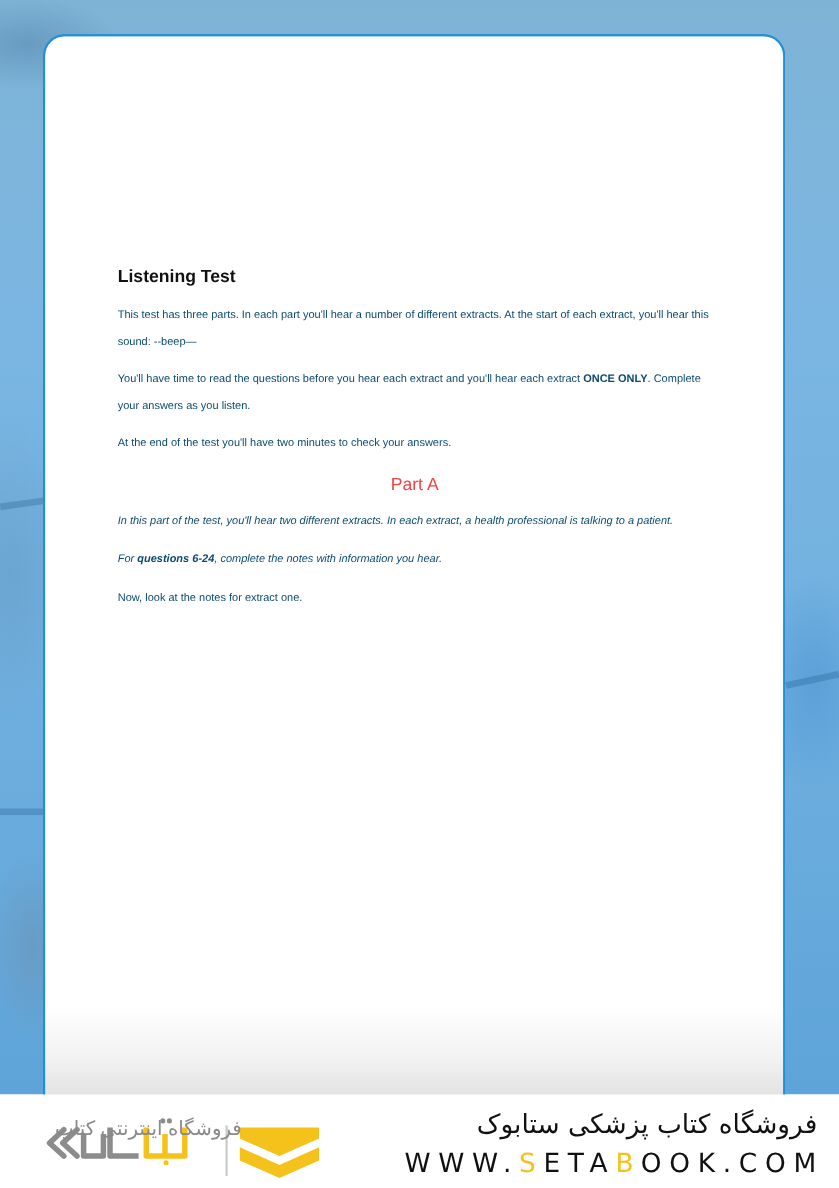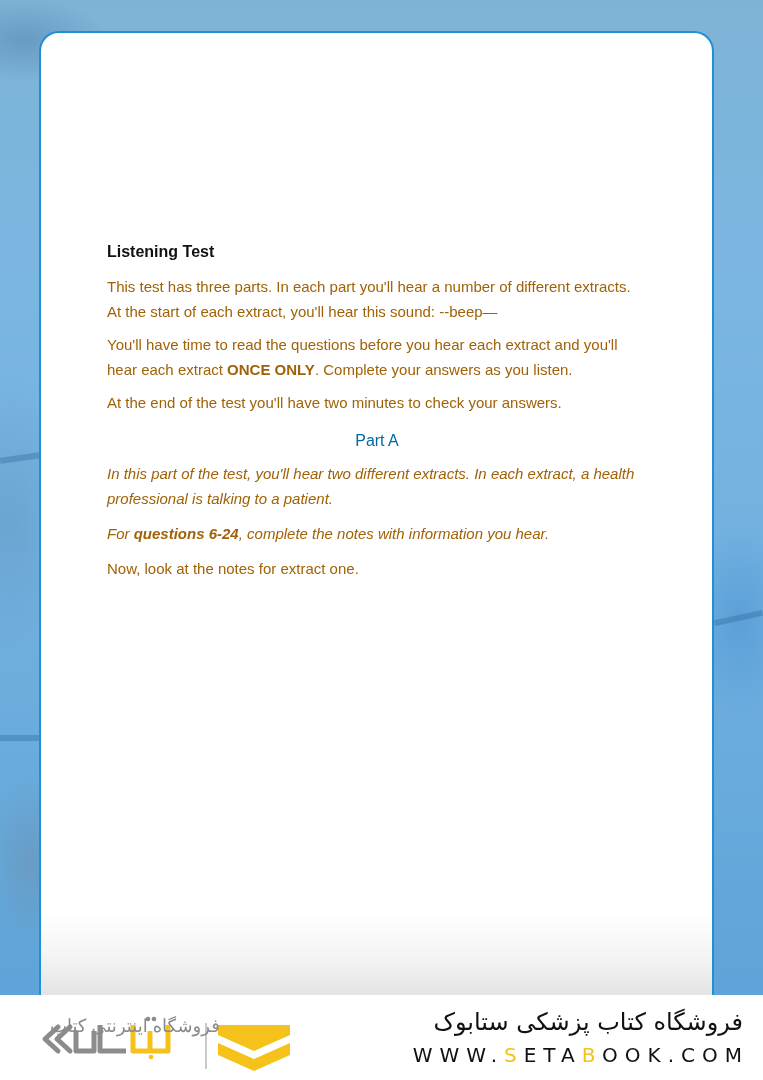--- a/index.html
+++ b/index.html
@@ -30,25 +30,25 @@
 
     .content {
       position: absolute; left: 107px; top: 240px; width: 540px;
       color: #111;
     }
     .title {
       font-size: 16px; font-weight: bold; line-height: 24px; margin-bottom: 7px;
     }
     .title2 { margin-bottom: 10px; }
     .para {
-      font-size: 15px; line-height: 25px; margin-bottom: 8px; color: #a16207;
+      font-size: 10px; line-height: 25px; margin-bottom: 8px; color: #0c4a6e;
     }
     .part-heading {
       font-size: 16px; text-align: center; line-height: 24px;
-      margin-top: 14px; margin-bottom: 8px; font-weight: normal; color: #0369a1;
+      margin-top: 14px; margin-bottom: 8px; font-weight: normal; color: #ef4444;
     }
     .para.gap { margin-bottom: 10px; font-style: italic; }
     b { font-weight: bold; }
 
     .footer {
       position: absolute; left: 0; top: 995px; width: 763px; height: 85px; background: #ffffff;
     }
     .logo {
       position: absolute; left: 38px; top: 1015px; width: 260px; height: 62px;
     }
@@ -56,21 +56,21 @@
       position: absolute; left: 205px; top: 1023px; width: 2px; height: 46px; background: #c9c9c9;
     }
     .logo-caption {
       position: absolute; left: 50px; top: 1015px; font-size: 18px; color: #8a8a8a; direction: rtl;
     }
     .store-name {
       position: absolute; right: 20px; top: 1008px; font-size: 24px; color: #111; direction: rtl;
       font-family: "DejaVu Sans", sans-serif;
     }
     .website {
-      position: absolute; right: 14px; top: 1043px; font-size: 20px; letter-spacing: 7px;
+      position: absolute; right: 14px; top: 1043px; font-size: 24px; letter-spacing: 7px;
       color: #111; font-family: "DejaVu Sans", sans-serif;
     }
     .website .hl { color: #f4c21b; }
   </style>
 </head>
 <body>
 
 <div class="bg">
   <div class="bg-streak" style="left:0;top:455px;width:40px;"></div>
   <div class="bg-streak" style="left:0;top:735px;width:40px;transform:rotate(0deg);"></div>

